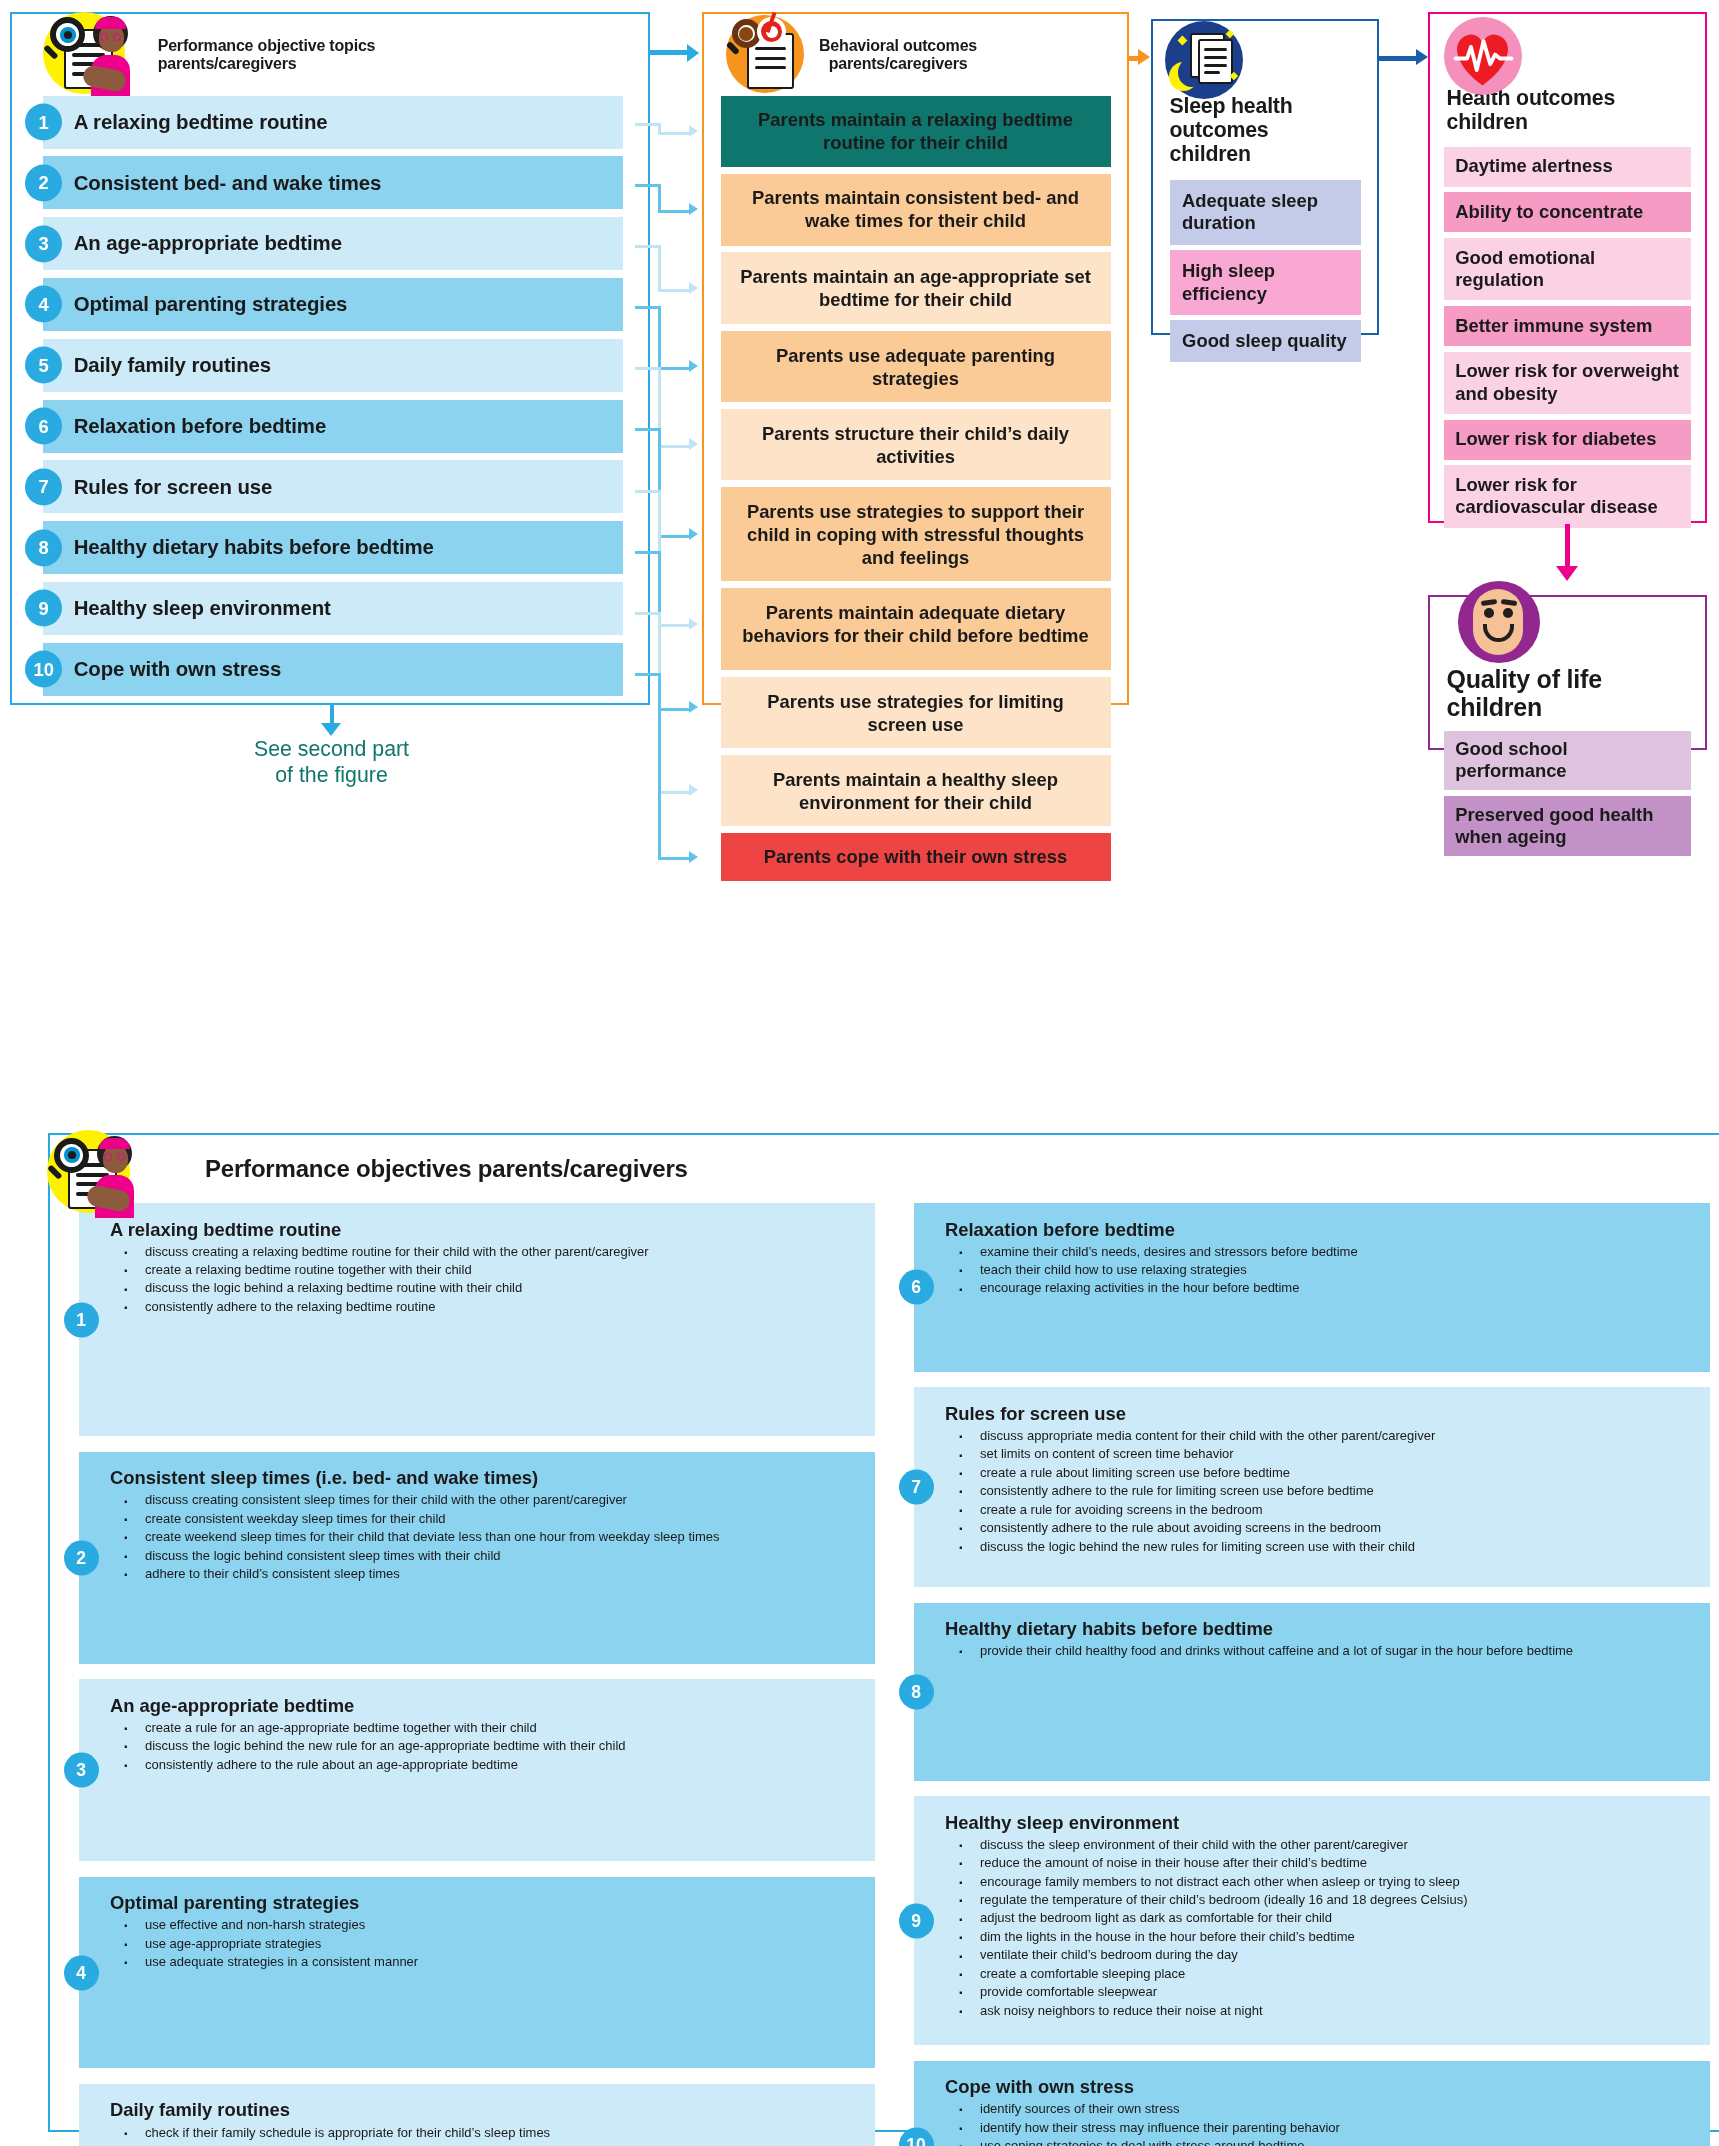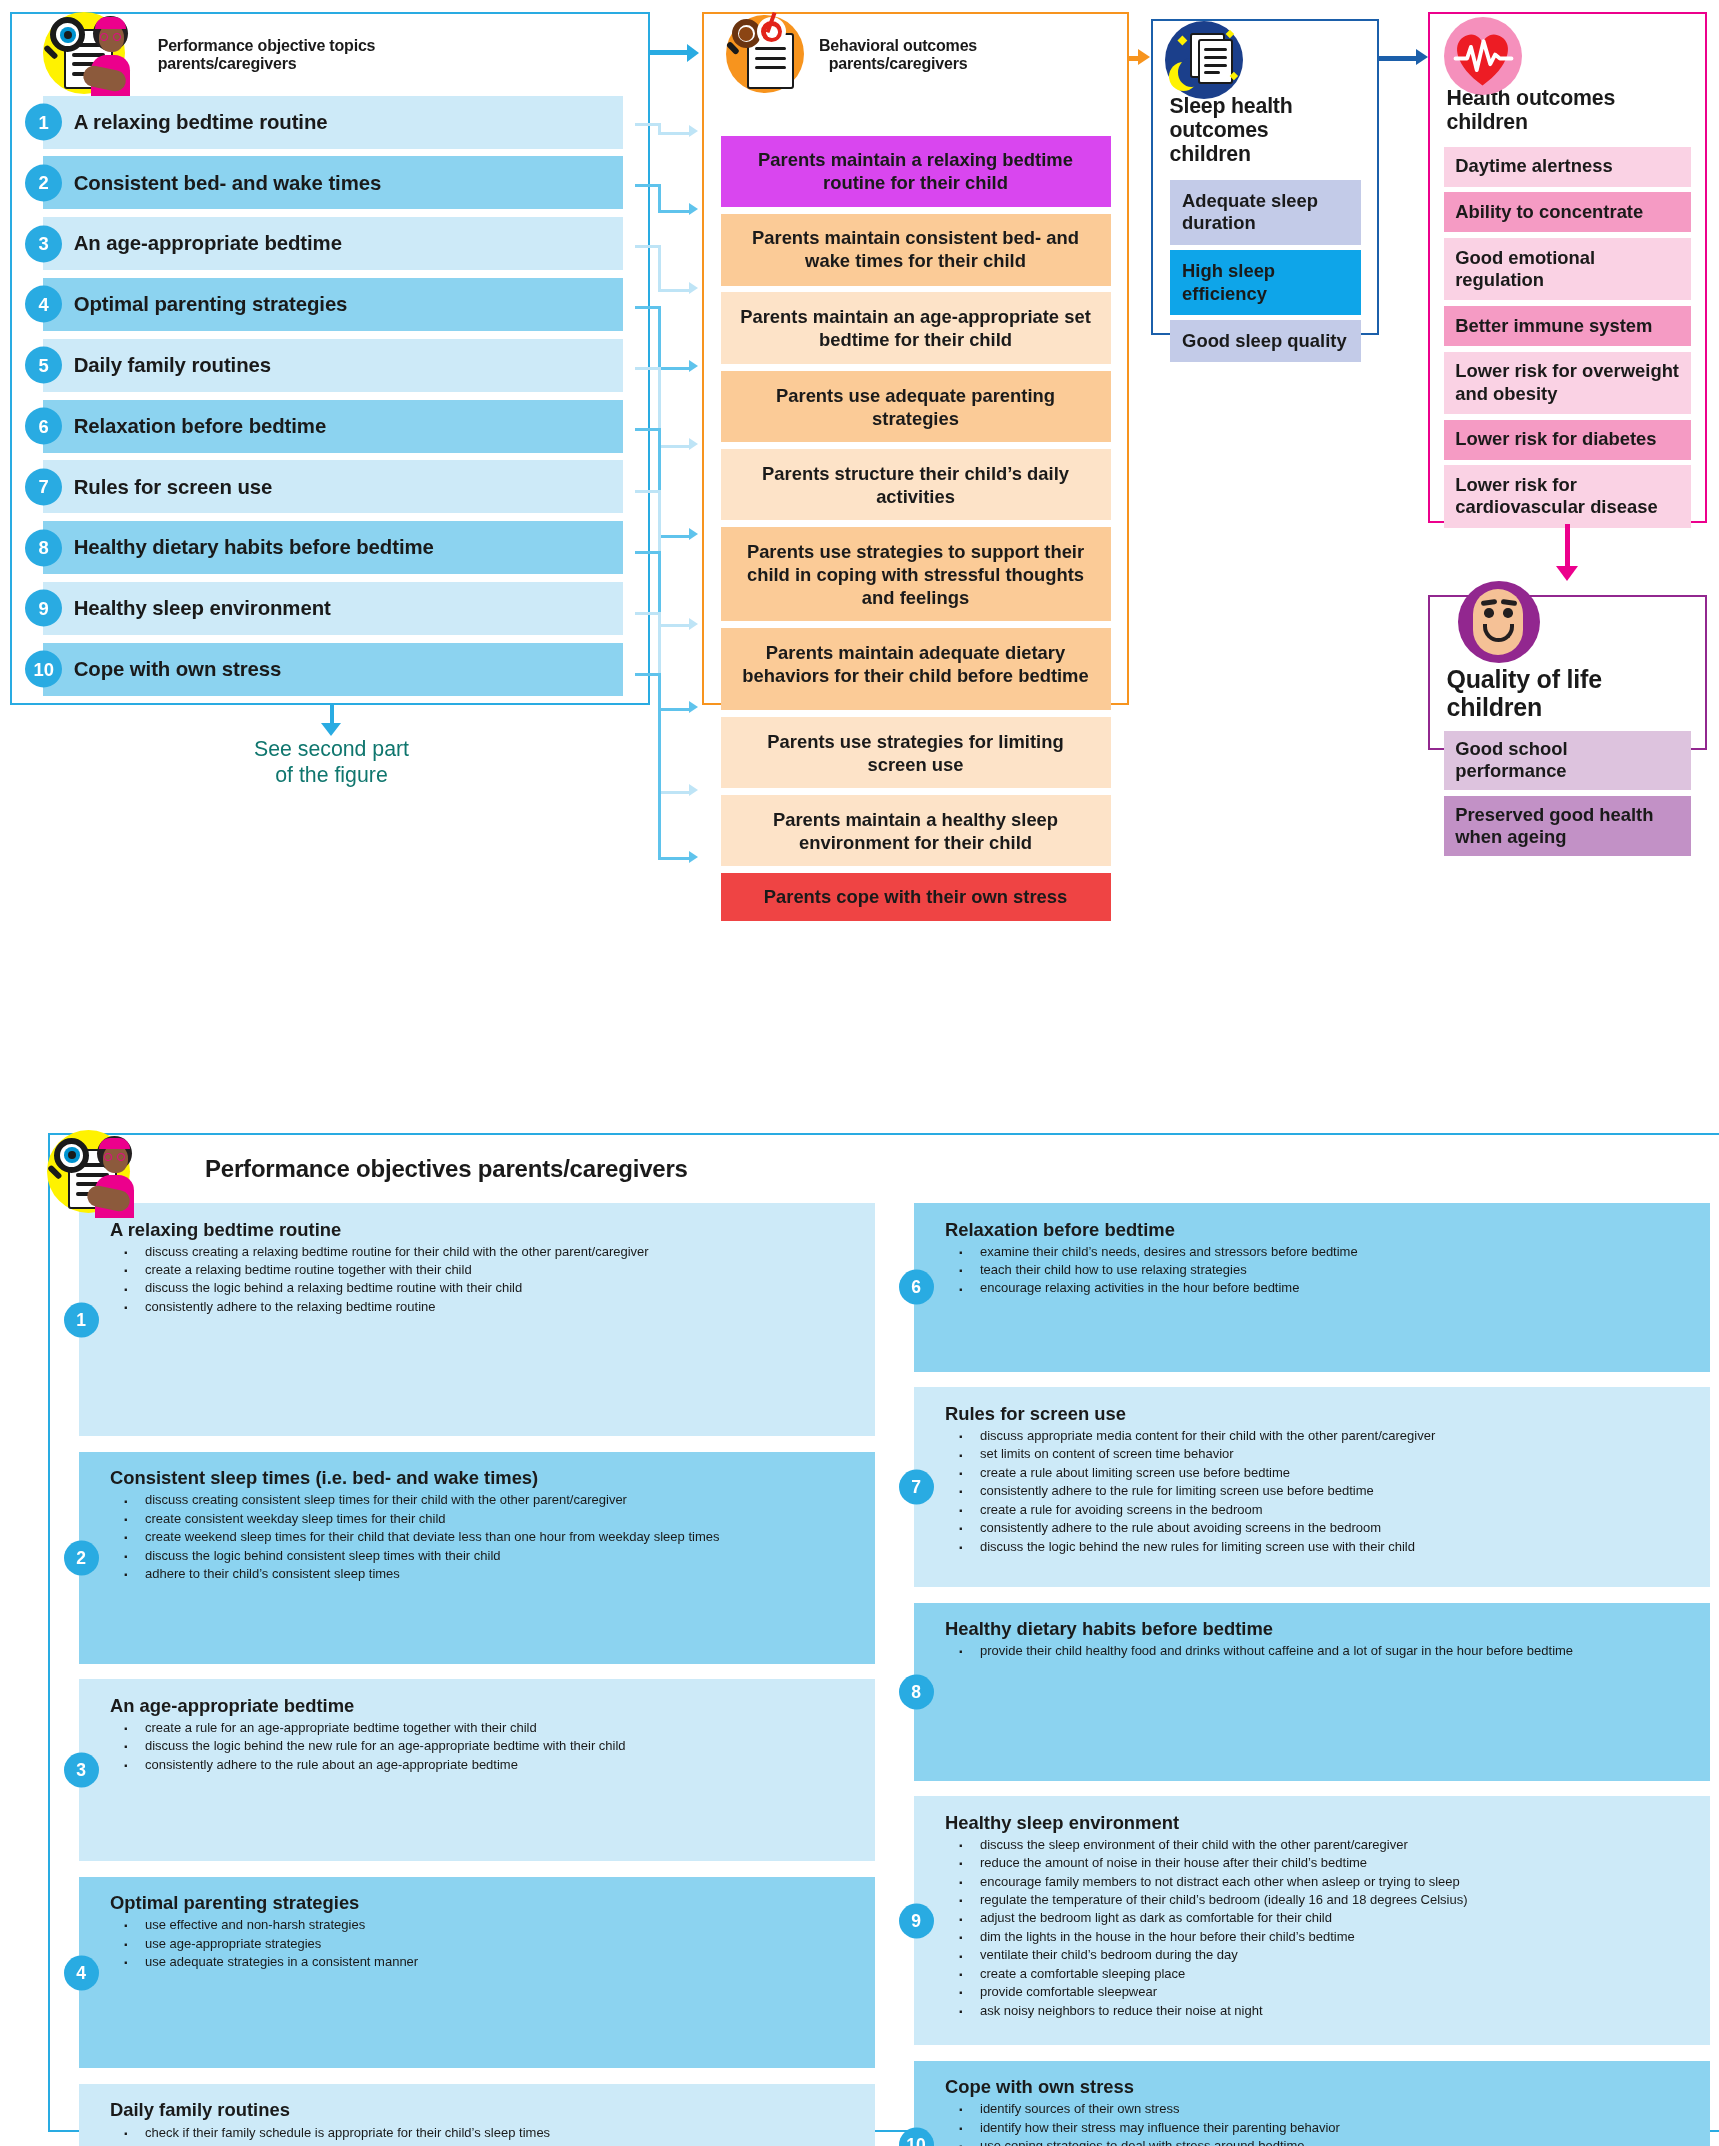--- a/index.html
+++ b/index.html
@@ -213,21 +213,21 @@
   <div style="position:absolute;left:321px;top:723px;width:0;height:0;border-left:10.7px solid transparent;border-right:10.7px solid transparent;border-top:13.6px solid #29ABE2;"></div>
 
   <div class="panel" id="behaviors">
     <div class="hdr">
       <div class="panel-title">
         <span>Behavioral outcomes</span><br>
         <span>parents/caregivers</span>
       </div>
     </div>
     <div class="list" id="behaviors-list">
-        <div class="bo" style="background: #d946ef; min-height: 62px; margin-top: 40px;">Parents maintain a relaxing bedtime routine for their child</div>
+        <div class="bo" style="background: #0f766e; min-height: 62px;">Parents maintain a relaxing bedtime routine for their child</div>
         <div class="bo" style="background: rgb(251, 203, 151); min-height: 72px;">Parents maintain consistent bed- and wake times for their child</div>
         <div class="bo" style="background: rgb(253, 227, 200); min-height: 72px;">Parents maintain an age-appropriate set bedtime for their child</div>
         <div class="bo" style="background: rgb(251, 203, 151); min-height: 62px;">Parents use adequate parenting strategies</div>
         <div class="bo" style="background: rgb(253, 227, 200); min-height: 62px;">Parents structure their child’s daily activities</div>
         <div class="bo" style="background: rgb(251, 203, 151); min-height: 82px;">Parents use strategies to support their child in coping with stressful thoughts and feelings</div>
         <div class="bo" style="background: rgb(251, 203, 151); min-height: 82px;">Parents maintain adequate dietary behaviors for their child before bedtime</div>
         <div class="bo" style="background: rgb(253, 227, 200); min-height: 62px;">Parents use strategies for limiting screen use</div>
         <div class="bo" style="background: rgb(253, 227, 200); min-height: 62px;">Parents maintain a healthy sleep environment for their child</div>
         <div class="bo" style="background: #ef4444; min-height: 41px;">Parents cope with their own stress</div>
       </div>
@@ -250,21 +250,21 @@
 
   <div class="panel" id="sleep">
     <div class="icon-wrap"></div>
     <div class="panel-title">
       <span>Sleep health</span><br>
       <span>outcomes</span><br>
       <span>children</span>
     </div>
     <div class="list" id="sleep-list">
         <div class="item" style="background: rgb(195, 203, 232);">Adequate sleep duration</div>
-        <div class="item" style="background: #0ea5e9;">High sleep efficiency</div>
+        <div class="item" style="background: #f9a8d4;">High sleep efficiency</div>
         <div class="item" style="background: rgb(195, 203, 232);">Good sleep quality</div>
       </div>
   </div>
   <div style="position:absolute;left:1163px;top:19.4px;width:83px;height:83px;">
     <div class="icon-circle" style="left:1.9px;top:1.9px;width:78px;height:78px;background:#1B3F8B;"></div>
     <div style="position:absolute;left:5.8px;top:43px;width:29px;height:29px;border-radius:50%;background:#FFF200;"></div>
     <div style="position:absolute;left:14.6px;top:39px;width:27px;height:29px;border-radius:50%;background:#1B3F8B;"></div>
     <div class="doc-sheet" style="left:27px;top:13.6px;width:35px;height:45px;"></div>
     <div class="doc-sheet" style="left:35px;top:19.4px;width:35px;height:45px;"></div>
     <div class="doc-line" style="left:41px;top:29px;width:23px;height:2.9px;"></div>

